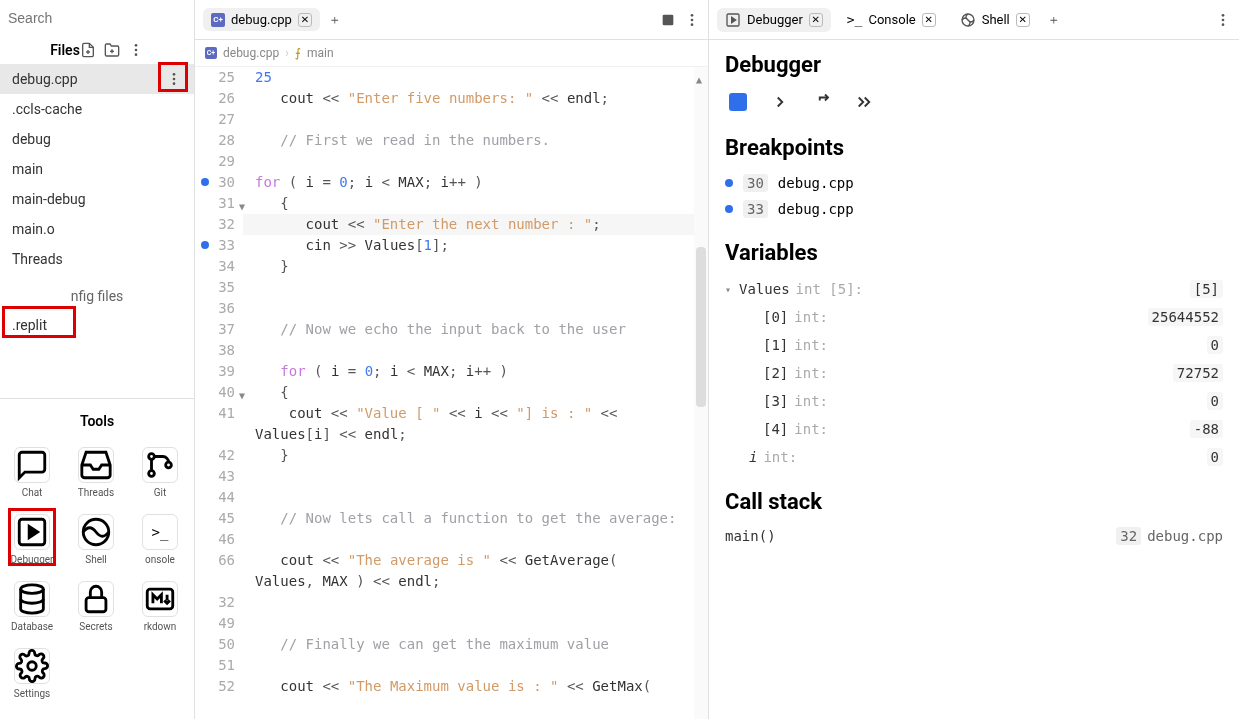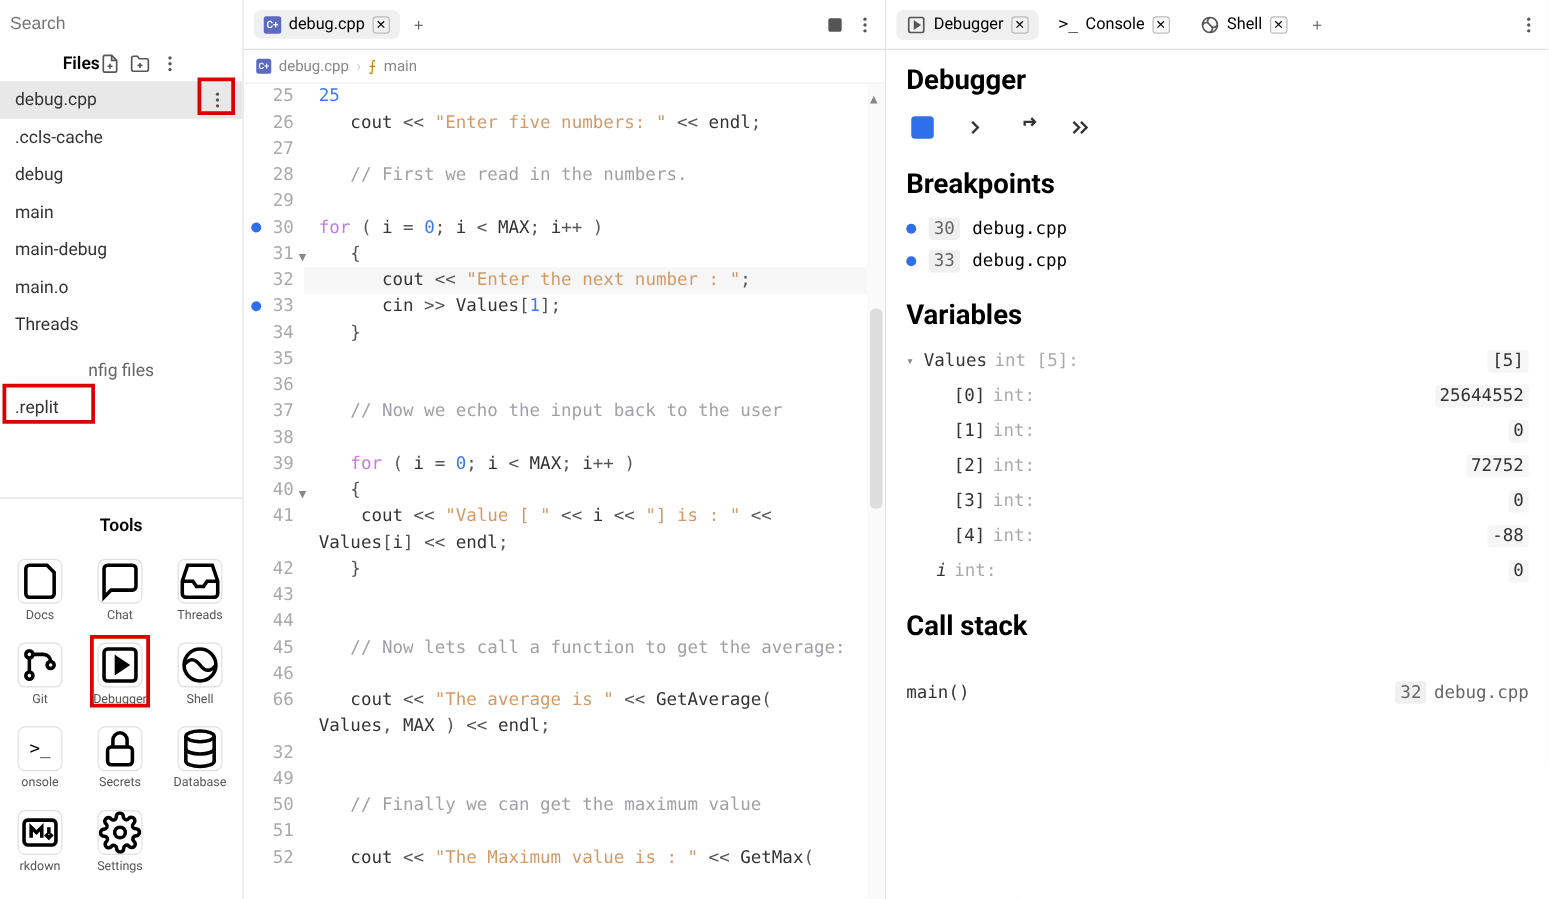--- a/index.html
+++ b/index.html
@@ -312,21 +312,20 @@
 .var-child { padding-left: 28px; }
 .callstack {
   padding: 4px 16px;
   font-family: "SF Mono", Menlo, monospace;
   font-size: 14px;
 }
 .cs-row {
   display: flex;
   align-items: flex-end;
   padding: 4px 0;
-  margin-top: 18px;
 }
 .cs-func { color: #333; }
 .cs-loc {
   margin-left: auto;
   color: #666;
 }
 .cs-line {
   background: #f0f0f0;
   padding: 1px 4px;
   border-radius: 3px;
@@ -466,28 +465,20 @@
     </div>
 
   <div class="tools-section" style="margin-top:auto;">
     <div class="section-header">
       <span>Tools</span>
     </div>
     <div class="tools-grid" id="tools-grid">
         <div class="tool-item">
           <div class="tool-icon-box">
             <svg viewBox="0 0 24 24" fill="none" stroke="currentColor" stroke-width="2">
-              <path d="M4 19V5a2 2 0 0 1 2-2h10l4 4v12a2 2 0 0 1-2 2H6a2 2 0 0 1-2-2z"></path>
-            </svg>
-          </div>
-          <div class="tool-label">Docs</div>
-        </div>
-        <div class="tool-item">
-          <div class="tool-icon-box">
-            <svg viewBox="0 0 24 24" fill="none" stroke="currentColor" stroke-width="2">
               <path d="M21 15a2 2 0 0 1-2 2H7l-4 4V5a2 2 0 0 1 2-2h14a2 2 0 0 1 2 2z"></path>
             </svg>
           </div>
           <div class="tool-label">Chat</div>
         </div>
         <div class="tool-item">
           <div class="tool-icon-box">
             <svg viewBox="0 0 24 24" fill="none" stroke="currentColor" stroke-width="2">
               <path d="M22 12h-6l-2 3h-4l-2-3H2"></path>
               <path d="M5 3h14l3 9v7a2 2 0 0 1-2 2H4a2 2 0 0 1-2-2v-7z"></path>
@@ -527,35 +518,35 @@
         </div>
         <div class="tool-item">
           <div class="tool-icon-box">
             <span style="font-family:monospace;font-size:14px;">&gt;_</span>
           </div>
           <div class="tool-label">onsole</div>
         </div>
         <div class="tool-item">
           <div class="tool-icon-box">
             <svg viewBox="0 0 24 24" fill="none" stroke="currentColor" stroke-width="2">
-              <rect x="5" y="11" width="14" height="10" rx="2"></rect>
-              <path d="M8 11V7a4 4 0 0 1 8 0v4"></path>
-            </svg>
-          </div>
-          <div class="tool-label">Secrets</div>
-        </div>
-        <div class="tool-item">
-          <div class="tool-icon-box">
-            <svg viewBox="0 0 24 24" fill="none" stroke="currentColor" stroke-width="2">
               <ellipse cx="12" cy="5" rx="8" ry="3"></ellipse>
               <path d="M4 5v14c0 1.7 3.6 3 8 3s8-1.3 8-3V5"></path>
               <path d="M4 12c0 1.7 3.6 3 8 3s8-1.3 8-3"></path>
             </svg>
           </div>
           <div class="tool-label">Database</div>
+        </div>
+        <div class="tool-item">
+          <div class="tool-icon-box">
+            <svg viewBox="0 0 24 24" fill="none" stroke="currentColor" stroke-width="2">
+              <rect x="5" y="11" width="14" height="10" rx="2"></rect>
+              <path d="M8 11V7a4 4 0 0 1 8 0v4"></path>
+            </svg>
+          </div>
+          <div class="tool-label">Secrets</div>
         </div>
         <div class="tool-item">
           <div class="tool-icon-box">
             <svg viewBox="0 0 24 24" fill="none" stroke="currentColor" stroke-width="2">
               <rect x="3" y="5" width="18" height="14" rx="2"></rect>
               <path d="M7 15V9l3 3 3-3v6M17 9v4m-2 0l2 2 2-2"></path>
             </svg>
           </div>
           <div class="tool-label">rkdown</div>
         </div>

